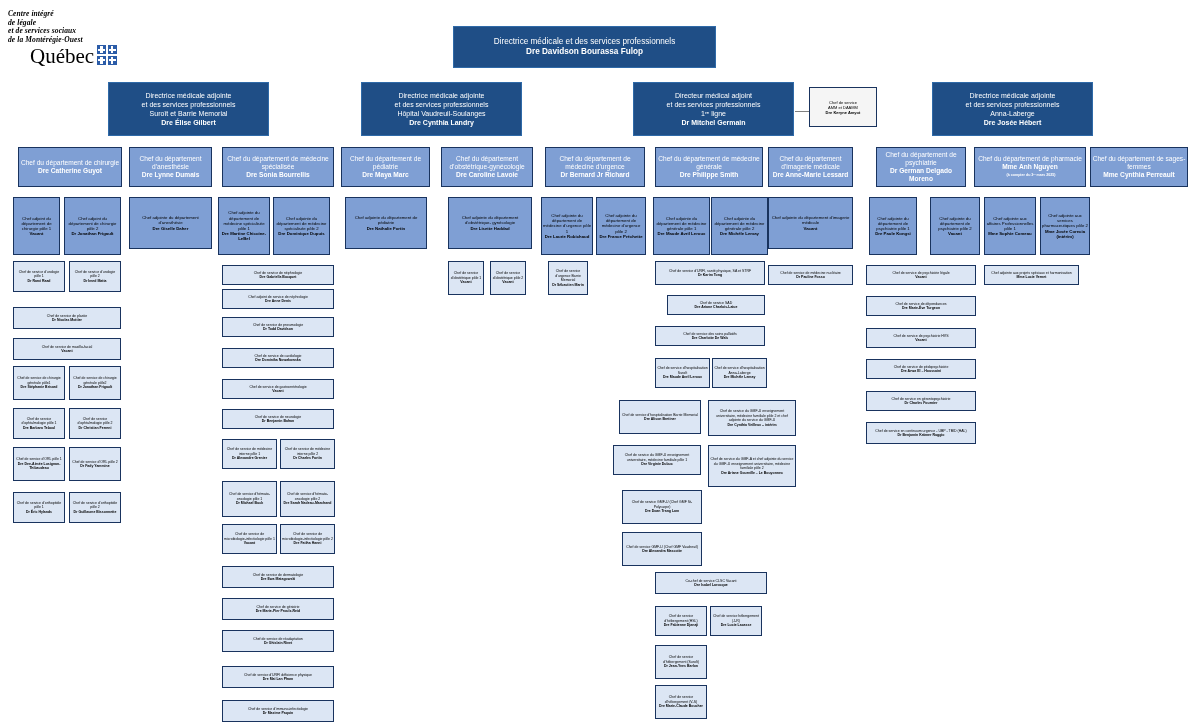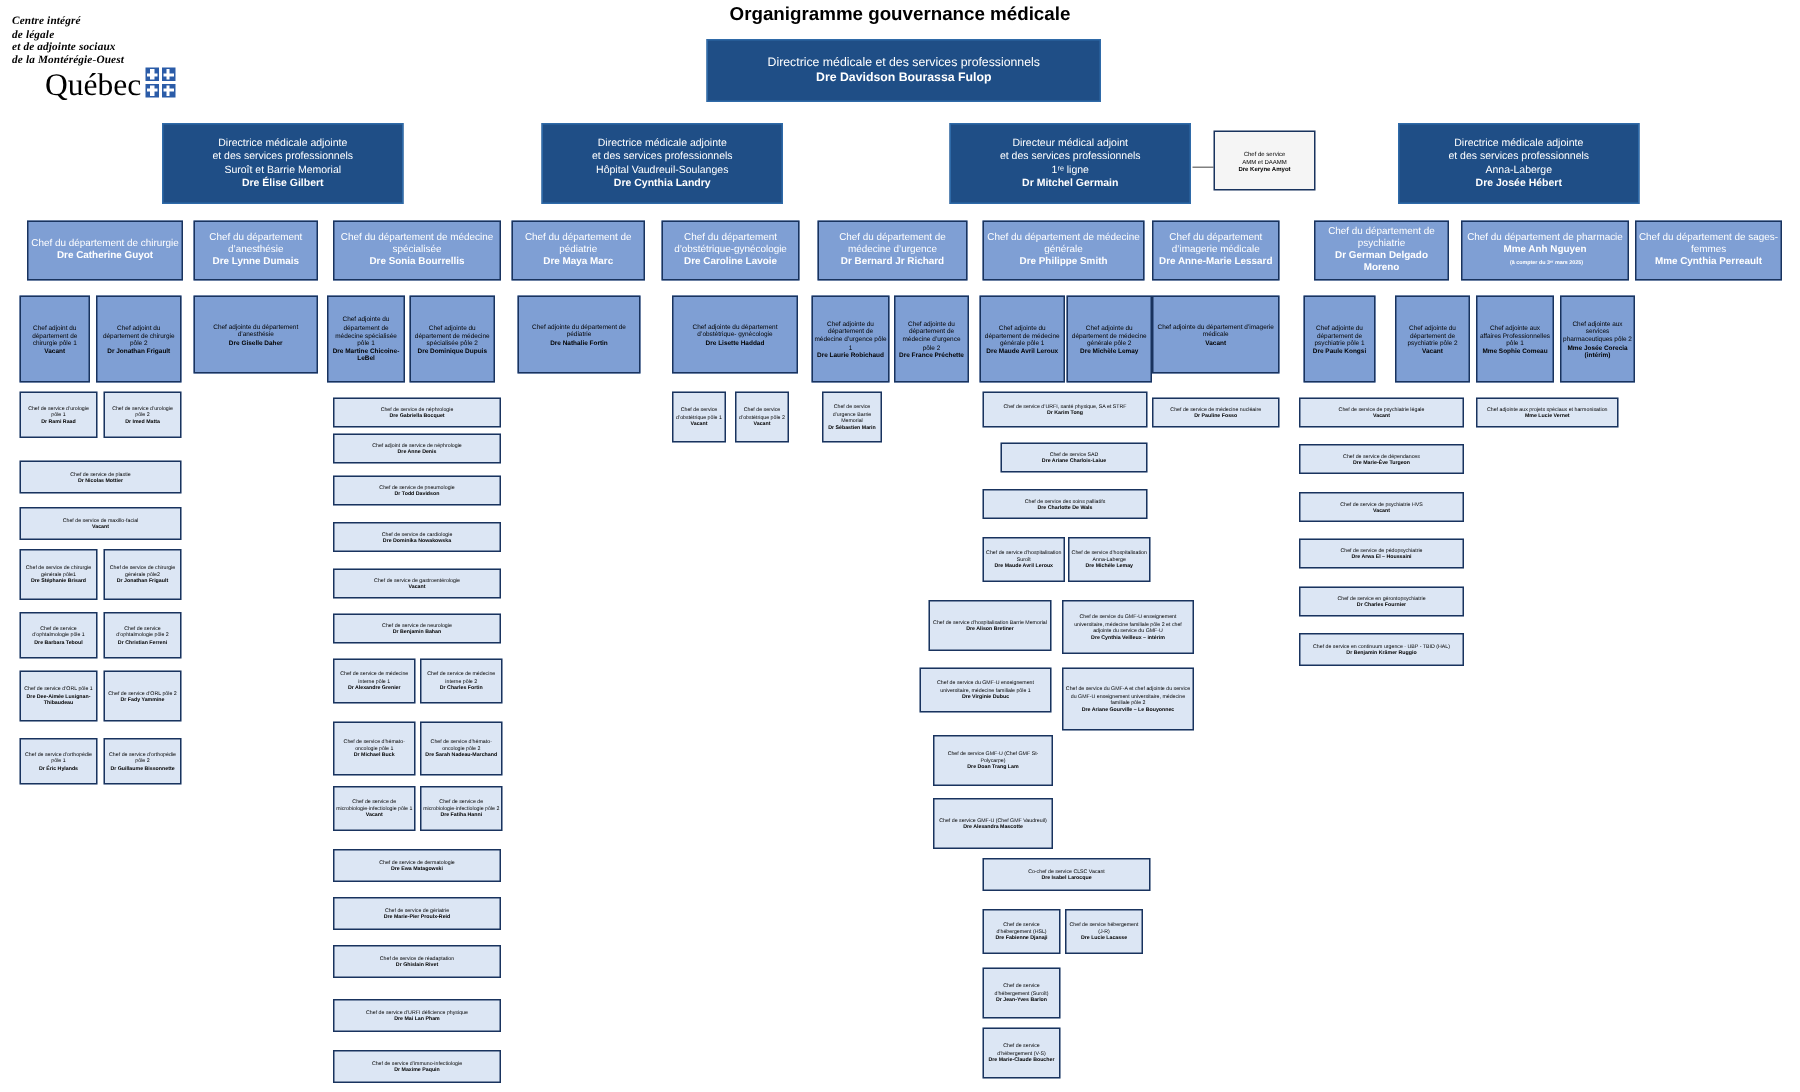--- a/index.html
+++ b/index.html
@@ -46,38 +46,37 @@
 </style>
 </head>
 <body>
 
 <div class="canvas">
 
   <div class="logo">
     <div class="lines">
       <div>Centre intégré</div>
       <div>de légale</div>
-      <div>et de adjointe sociaux</div>
+      <div>et de services sociaux</div>
       <div>de la Montérégie-Ouest</div>
     </div>
     <div class="qrow">
       <div class="quebec">Québec</div>
       <div class="flag">
           <i></i>
           <i></i>
           <i></i>
           <i></i>
         </div>
     </div>
   </div>
 
-  <div class="page-title">Organigramme gouvernance médicale</div>
 
   <div id="boxes">
-      <div class="box lvl1" style="left: 471px; top: 26px; width: 263px; height: 42px;">
+      <div class="box lvl1" style="left: 453px; top: 26px; width: 263px; height: 42px;">
         <span>Directrice médicale et des services professionnels<br><b>Dre Davidson Bourassa Fulop</b></span>
       </div>
       <div class="box lvl2" style="left: 108px; top: 82px; width: 161px; height: 54px;">
         <span>Directrice médicale adjointe<br>et des services professionnels<br>Suroît et Barrie Memorial<br><b>Dre Élise Gilbert</b></span>
       </div>
       <div class="box lvl2" style="left: 361px; top: 82px; width: 161px; height: 54px;">
         <span>Directrice médicale adjointe<br>et des services professionnels<br>Hôpital Vaudreuil-Soulanges<br><b>Dre Cynthia Landry</b></span>
       </div>
       <div class="box lvl2" style="left: 633px; top: 82px; width: 161px; height: 54px;">
         <span>Directeur médical adjoint<br>et des services professionnels<br>1ʳᵉ ligne<br><b>Dr Mitchel Germain</b></span>

